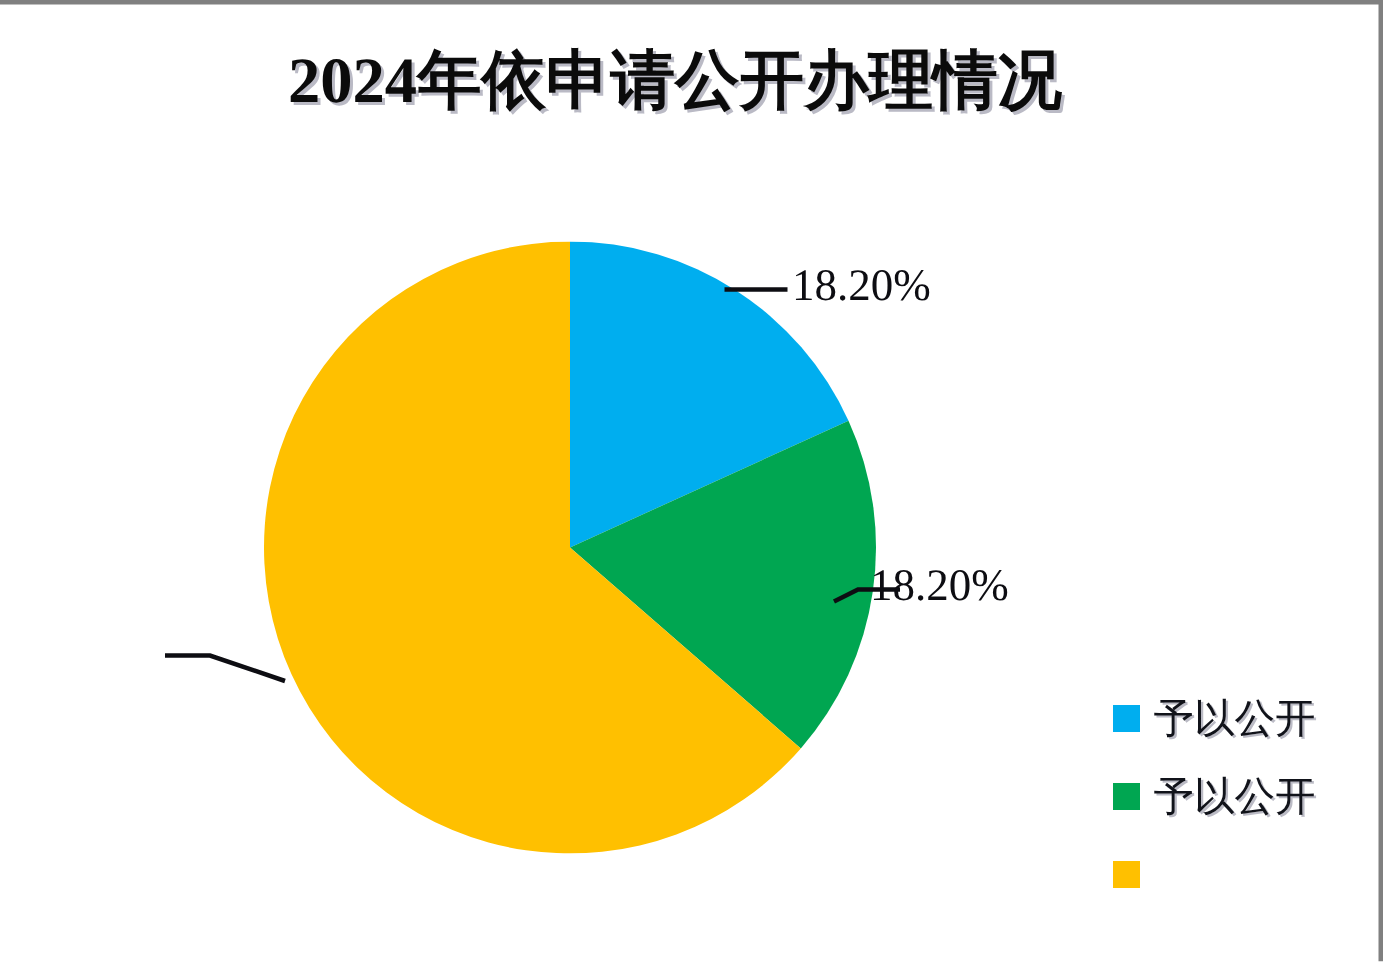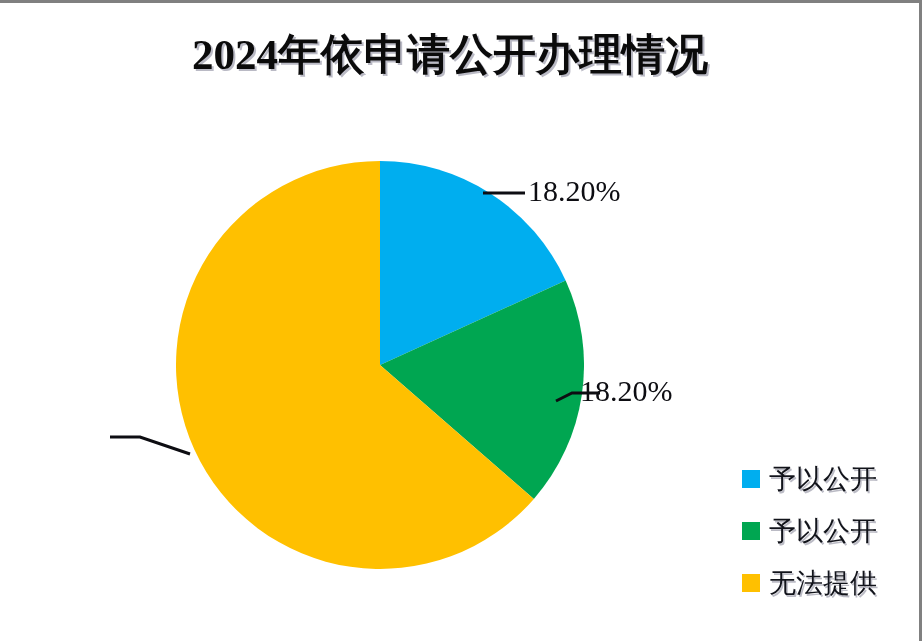--- a/index.html
+++ b/index.html
@@ -130,17 +130,16 @@
     <div class="legend-item">
       <span class="legend-swatch" id="swatch-0" style="background: rgb(0, 174, 239);"></span>
       <span class="legend-label">予以公开</span>
     </div>
     <div class="legend-item">
       <span class="legend-swatch" id="swatch-1" style="background: rgb(0, 166, 81);"></span>
       <span class="legend-label">予以公开</span>
     </div>
     <div class="legend-item">
       <span class="legend-swatch" id="swatch-2" style="background: rgb(255, 192, 0);"></span>
-      <span class="legend-label">无法提供</span>
     </div>
   </div>
 
 </div>
 
 </body></html>

